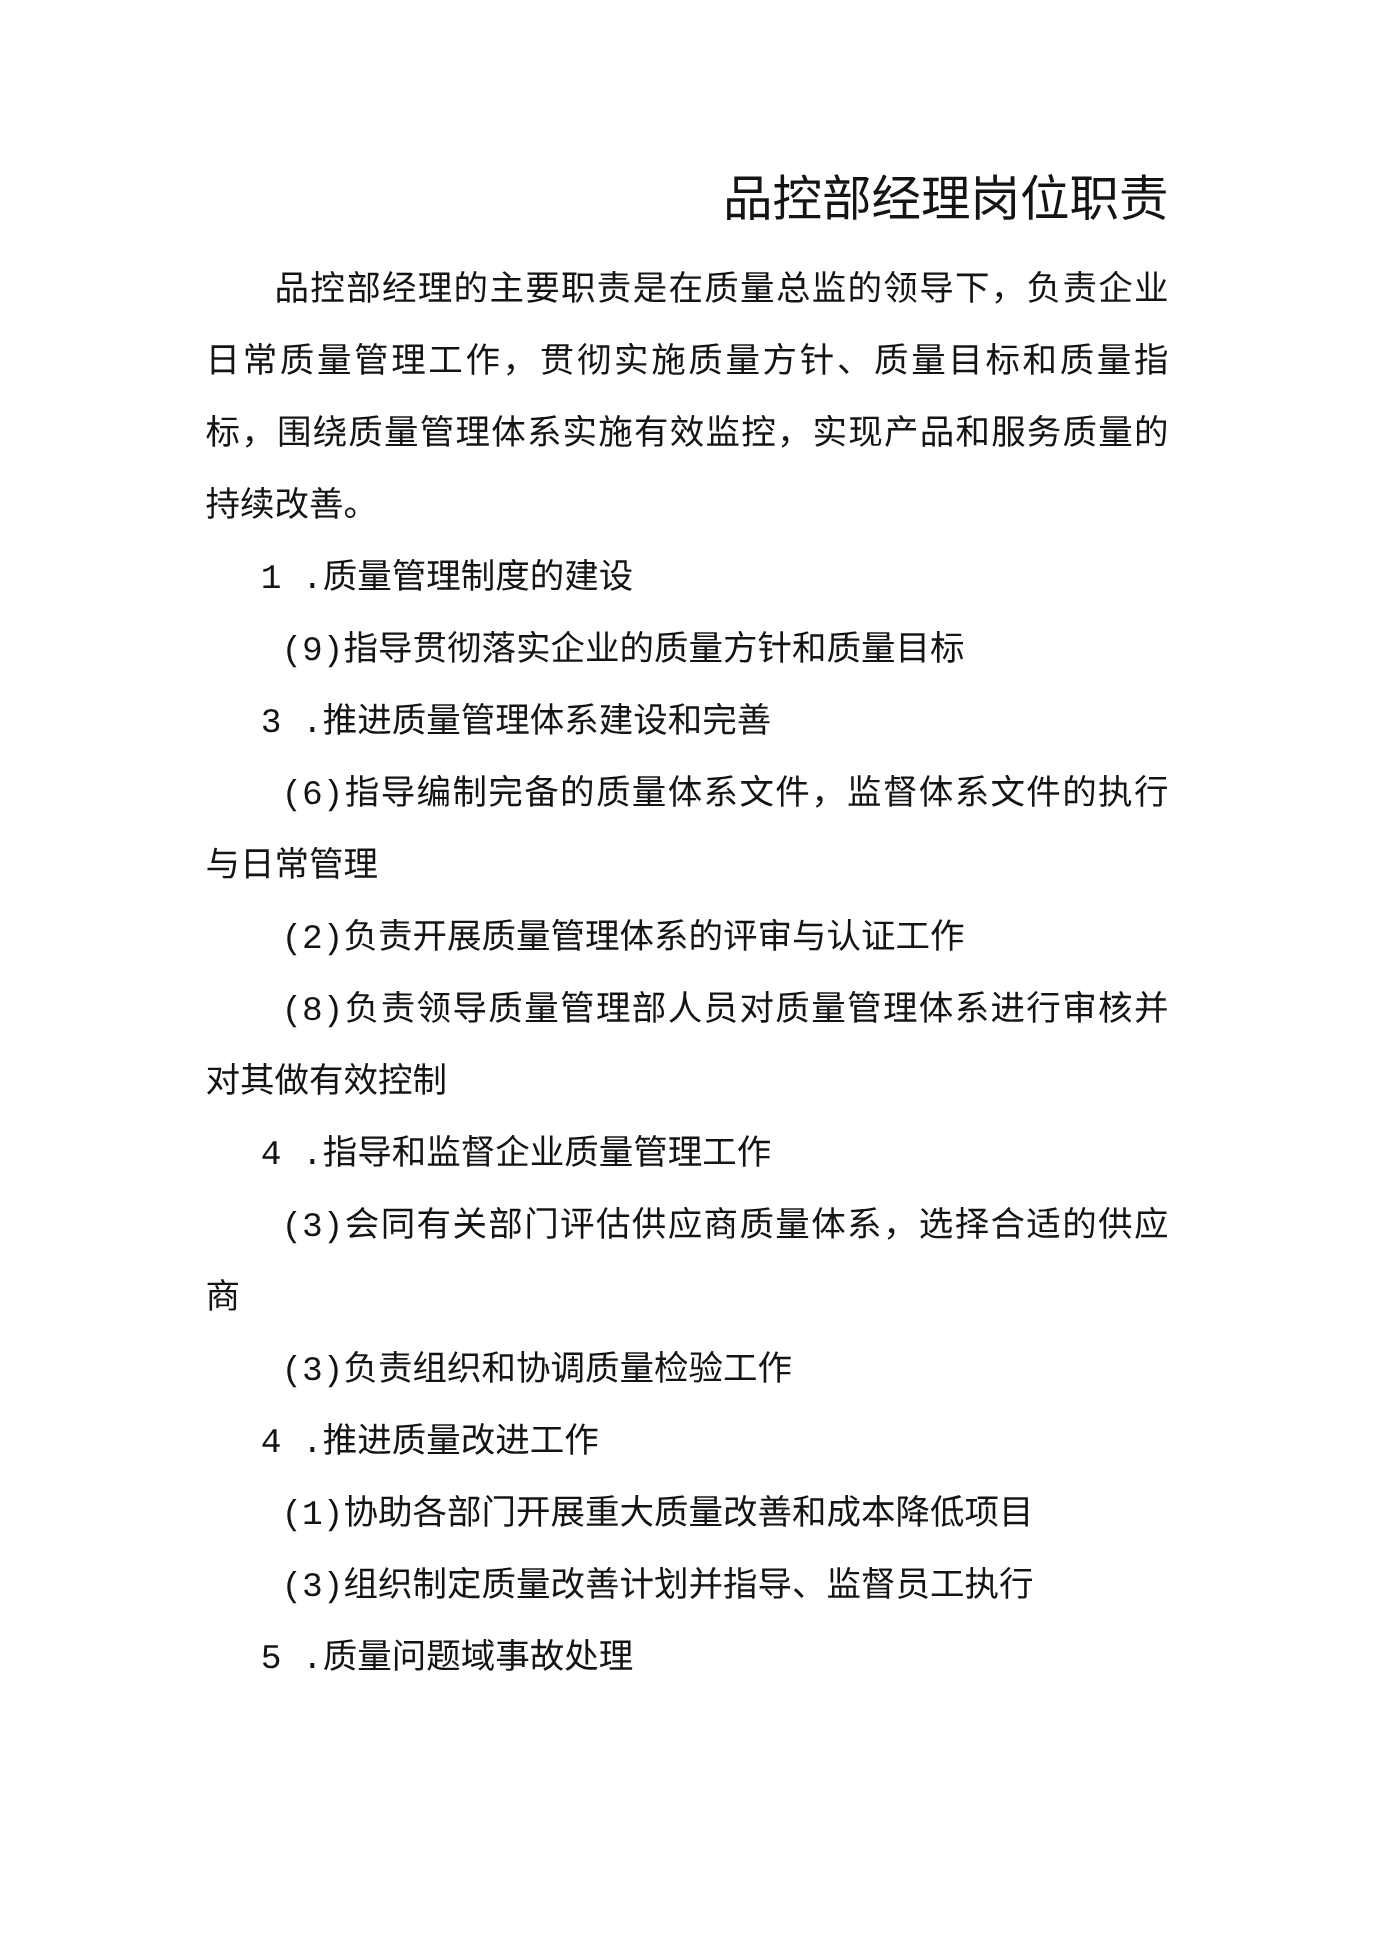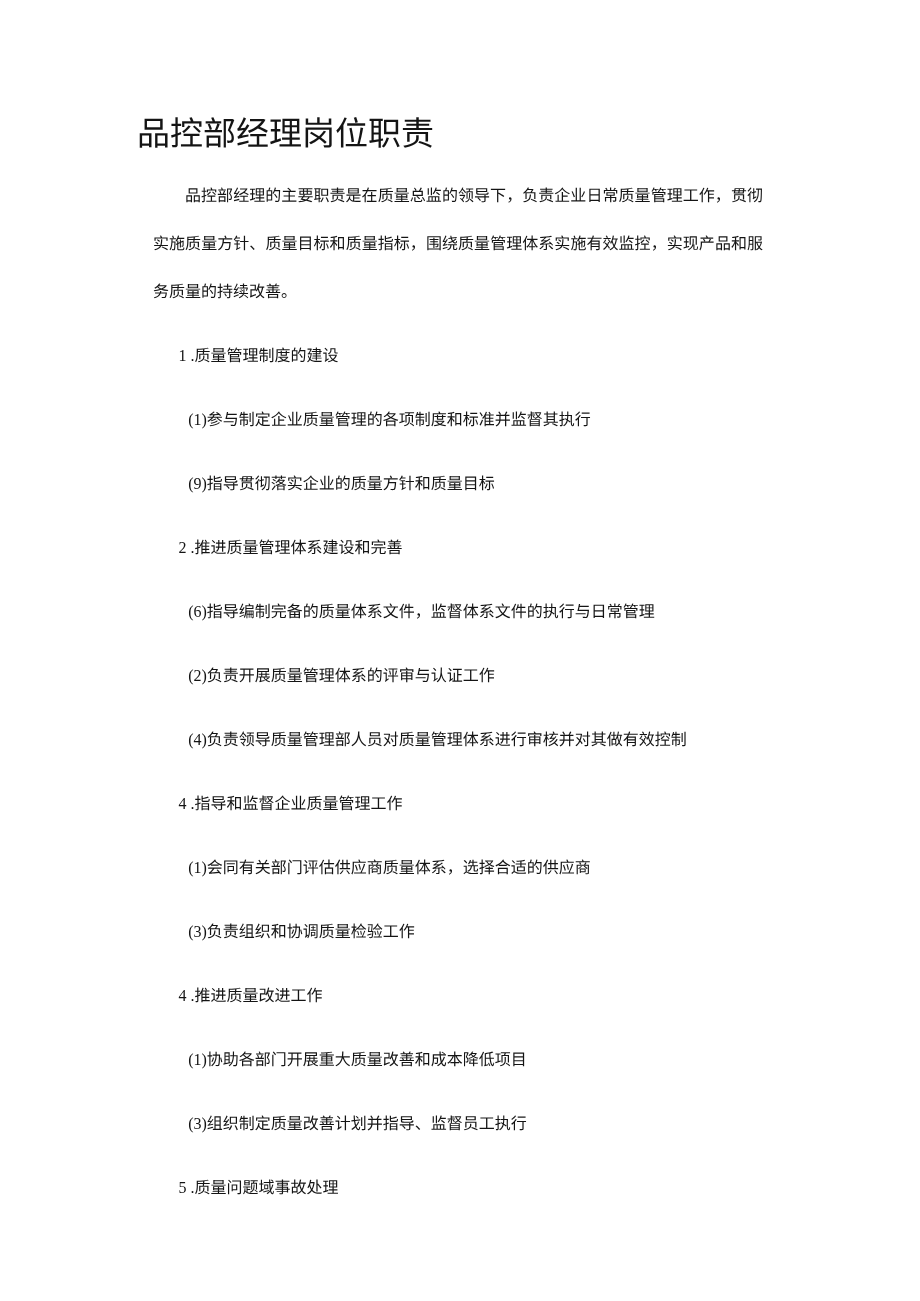--- a/index.html
+++ b/index.html
@@ -20,33 +20,34 @@
     width: 920px;
     height: 1301px;
     background: #ffffff;
     padding: 112px 141px 0 137px;
   }
   .doc-title {
     margin: 0;
     font-size: 33px;
     line-height: 44px;
     font-weight: normal;
-    text-align: left;
+    text-align: right;
     letter-spacing: 0;
     white-space: nowrap;
   }
   .doc-body {
     margin-top: 14px;
   }
   .line {
-    margin: 16px;
-    font-size: 16px;
+    margin: 0;
+    font-size: 23px;
     line-height: 48px;
     text-align: justify;
     word-break: break-all;
+    font-family: Liberation Mono, monospace;
   }
   .intro {
     text-indent: 2em;
   }
   .item {
     text-indent: 1.6em;
   }
   .sub {
     text-indent: 2.2em;
   }
@@ -55,28 +56,27 @@
 <body>
 
 <div class="page">
   <h1 class="doc-title">品控部经理岗位职责</h1>
 
   <div class="doc-body">
     <p class="line intro">品控部经理的主要职责是在质量总监的领导下，负责企业日常质量管理工作，贯彻实施质量方针、质量目标和质量指标，围绕质量管理体系实施有效监控，实现产品和服务质量的持续改善。</p>
 
     <div>
         <p class="line item">1 .质量管理制度的建设</p>
-        <p class="line sub">(1)参与制定企业质量管理的各项制度和标准并监督其执行</p>
         <p class="line sub">(9)指导贯彻落实企业的质量方针和质量目标</p>
-        <p class="line item">2 .推进质量管理体系建设和完善</p>
+        <p class="line item">3 .推进质量管理体系建设和完善</p>
         <p class="line sub">(6)指导编制完备的质量体系文件，监督体系文件的执行与日常管理</p>
         <p class="line sub">(2)负责开展质量管理体系的评审与认证工作</p>
-        <p class="line sub">(4)负责领导质量管理部人员对质量管理体系进行审核并对其做有效控制</p>
+        <p class="line sub">(8)负责领导质量管理部人员对质量管理体系进行审核并对其做有效控制</p>
         <p class="line item">4 .指导和监督企业质量管理工作</p>
-        <p class="line sub">(1)会同有关部门评估供应商质量体系，选择合适的供应商</p>
+        <p class="line sub">(3)会同有关部门评估供应商质量体系，选择合适的供应商</p>
         <p class="line sub">(3)负责组织和协调质量检验工作</p>
         <p class="line item">4 .推进质量改进工作</p>
         <p class="line sub">(1)协助各部门开展重大质量改善和成本降低项目</p>
         <p class="line sub">(3)组织制定质量改善计划并指导、监督员工执行</p>
         <p class="line item">5 .质量问题域事故处理</p>
       </div>
   </div>
 </div>
 
 </body></html>

